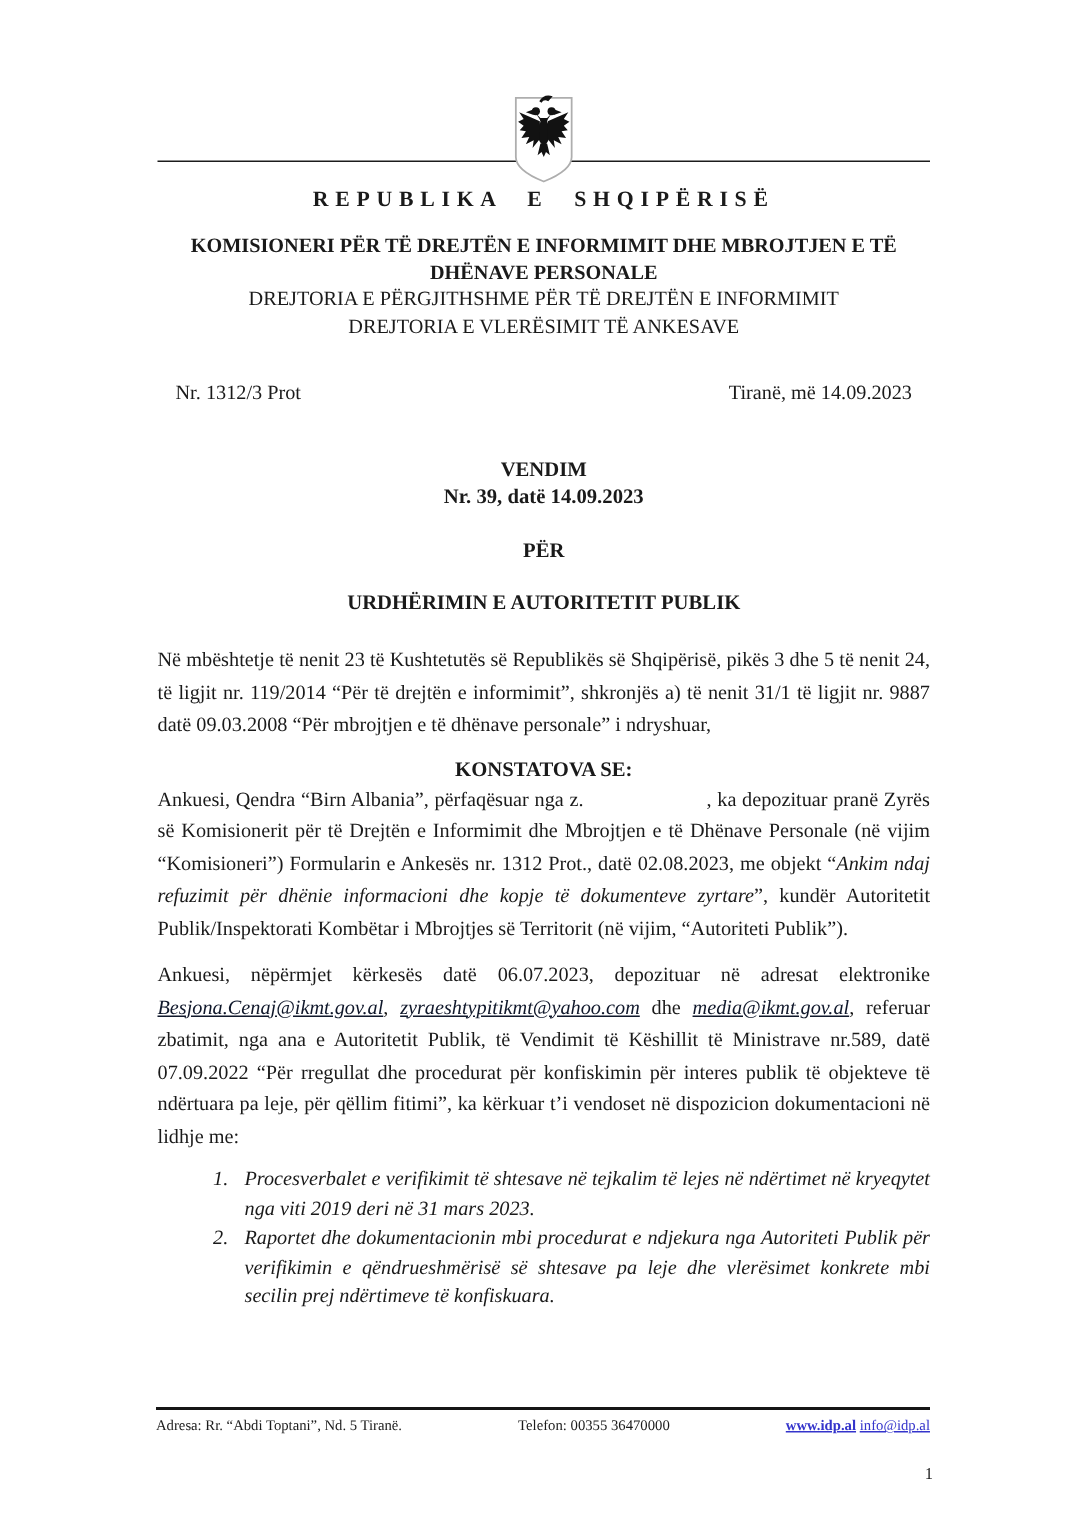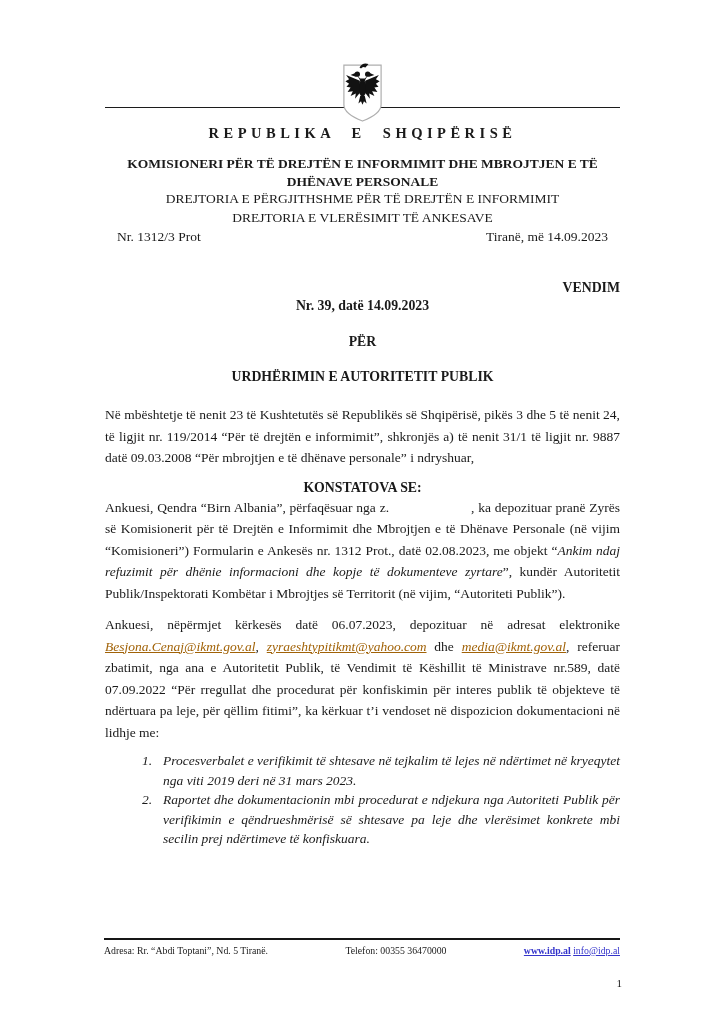--- a/index.html
+++ b/index.html
@@ -16,39 +16,39 @@
   .crest { position:relative; z-index:2; display:block; margin:0 auto; width:45px; height:64px; }
   .republic {
     margin-top:1px; font-size:14.5px; font-weight:bold;
     letter-spacing:4.5px; word-spacing:9px; white-space:nowrap;
   }
   .institution { margin-top:13px; font-size:13.5px; font-weight:bold; line-height:17.5px; }
   .directorate { font-size:13.5px; line-height:18.5px; }
 
   
   .meta-row {
-    padding:0 12px; display:flex; justify-content:space-between;
+    margin-top:25px; padding:0 12px; display:flex; justify-content:space-between;
     font-size:13.5px; line-height:19px;
   }
 
   
   .c-head { text-align:center; font-weight:bold; font-size:13.8px; line-height:18px; }
-  .h-vendim { margin-top:33px;text-align:right; }
+  .h-vendim { margin-top:33px; }
   .h-number { }
   .h-per    { margin-top:18px; }
   .h-subject{ margin-top:17px; }
 
   
   .para { font-size:13.5px; line-height:21.5px; text-align:justify; }
   .p-legal { margin-top:18px; }
   .h-konstatova { margin-top:10px; }
   .p-one { }
   .p-two { margin-top:10px; }
   .redacted-gap { display:inline-block; width:82px; height:1px; }
-  .doc-link { color:#a16207; text-decoration:underline; font-style:italic; }
+  .doc-link { color:#0f172a; text-decoration:underline; font-style:italic; }
   .italic { font-style:italic; }
 
   
   .req-list { margin-top:8px; }
   .req-item { display:flex; margin-left:37px; font-style:italic; font-size:13.5px; line-height:19.5px; }
   .req-num { width:21px; flex:0 0 21px; }
   .req-text { flex:1; text-align:justify; }
 
   
   .footer {

